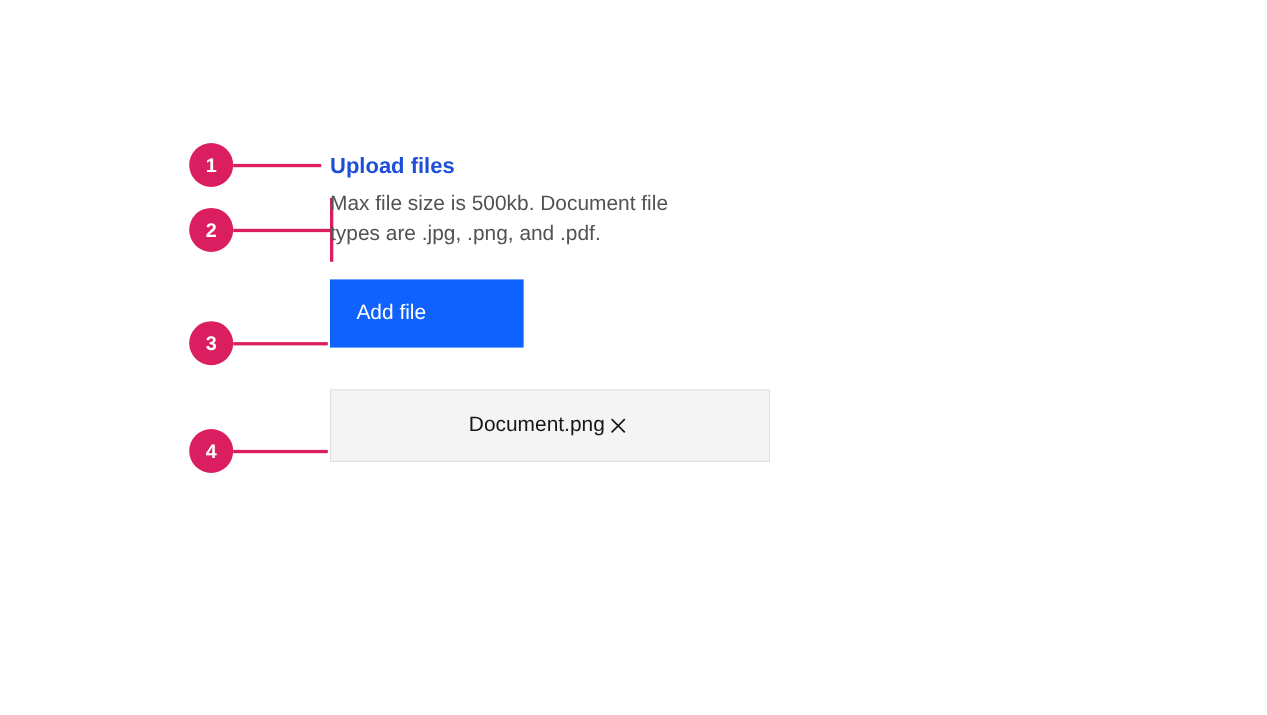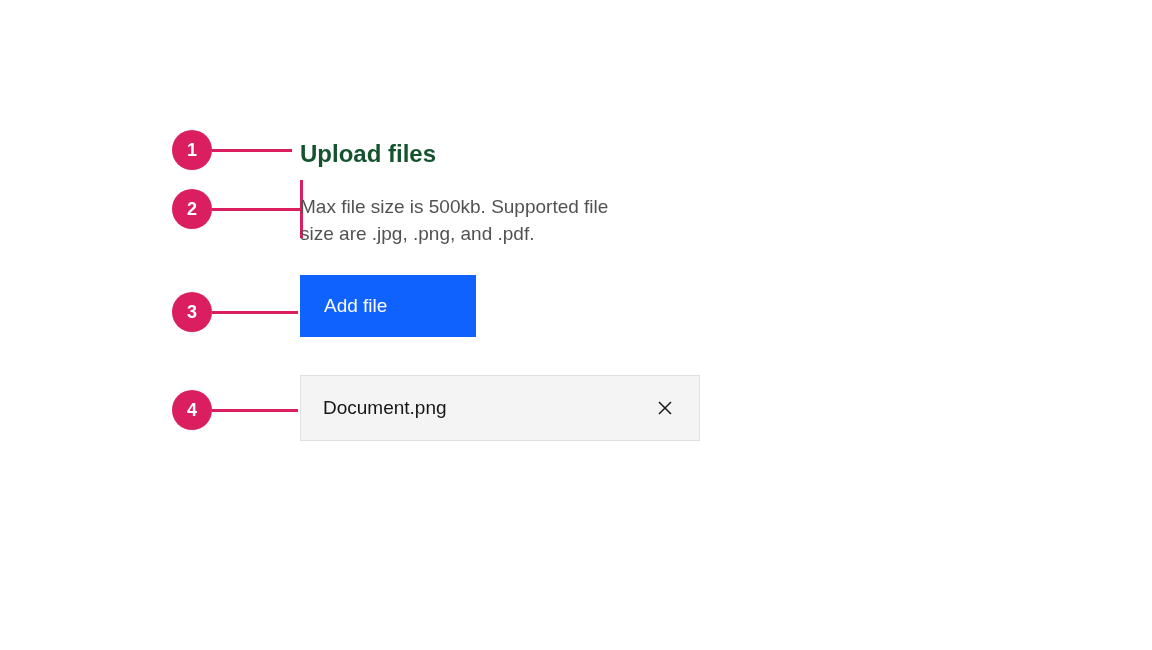--- a/index.html
+++ b/index.html
@@ -47,24 +47,24 @@
       width: 3px;
       background: #da1e5f;
     }
     .uploader {
       position: absolute;
       left: 300px;
       top: 140px;
       width: 400px;
     }
     .upload-title {
-      font-size: 24px;
+      font-size: 20px;
       font-weight: 700;
-      color: #14532d;
-      margin-bottom: 26px;
+      color: #1d4ed8;
+      margin-bottom: 10px;
     }
     .upload-desc {
       font-size: 19px;
       color: #525252;
       line-height: 1.4;
       max-width: 340px;
       margin-bottom: 28px;
     }
     .add-file-btn {
       background: #0f62fe;
@@ -79,21 +79,21 @@
       display: block;
     }
     .file-row {
       margin-top: 38px;
       width: 400px;
       height: 66px;
       background: #f4f4f4;
       border: 1px solid #e0e0e0;
       display: flex;
       align-items: center;
-      justify-content: space-between;
+      justify-content: center;
       padding: 0 22px;
     }
     .file-name {
       font-size: 19px;
       color: #161616;
     }
     .close-btn {
       width: 24px;
       height: 24px;
       background: none;
@@ -151,21 +151,21 @@
 
   <div class="callout c4">
     <div class="callout-badge">
       <span>4</span>
     </div>
     <div class="callout-line"></div>
   </div>
 
   <div class="uploader">
     <h3 class="upload-title">Upload files</h3>
-    <p class="upload-desc">Max file size is 500kb. Supported file size are .jpg, .png, and .pdf.</p>
+    <p class="upload-desc">Max file size is 500kb. Document file types are .jpg, .png, and .pdf.</p>
     <button class="add-file-btn">
       <span>Add file</span>
     </button>
     <div class="file-row">
       <span class="file-name">Document.png</span>
       <button class="close-btn">
         <svg viewBox="0 0 16 16" fill="none" stroke="#161616" stroke-width="1.5">
           <line x1="2" y1="2" x2="14" y2="14"></line>
           <line x1="14" y1="2" x2="2" y2="14"></line>
         </svg>

